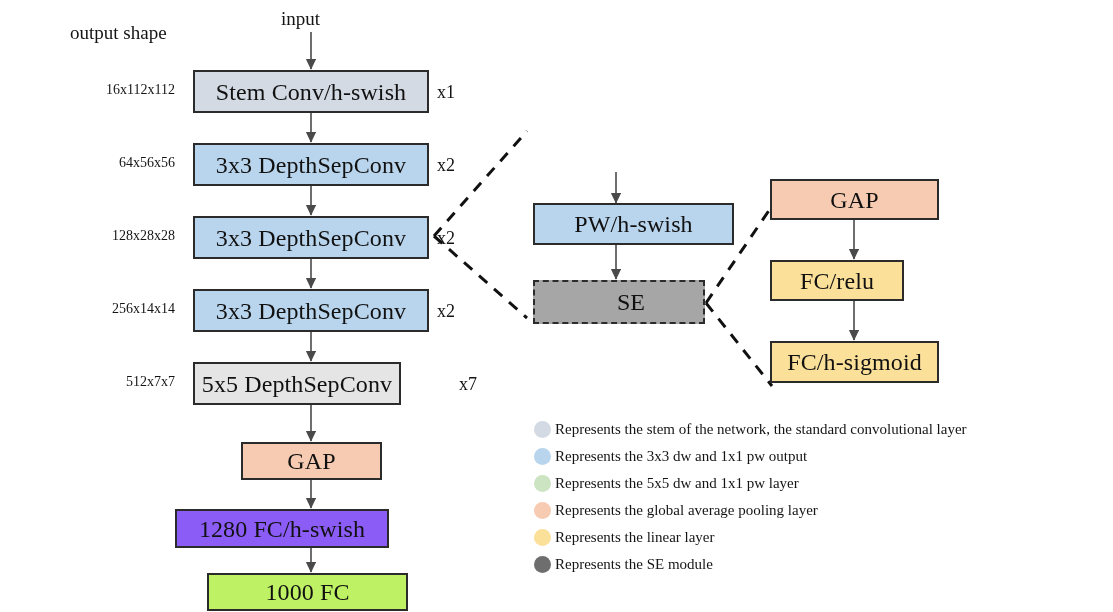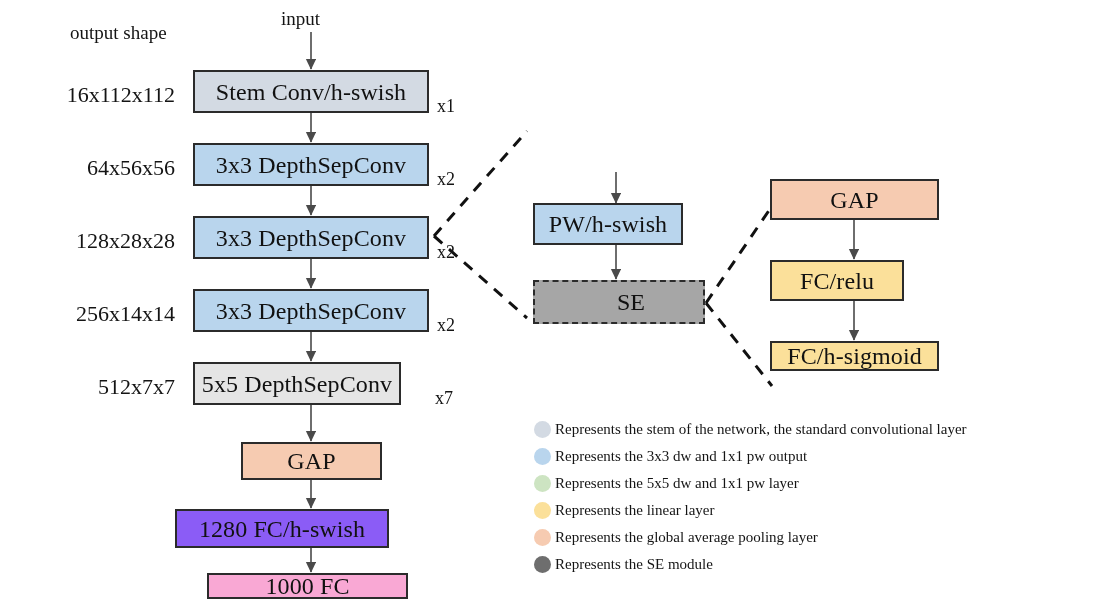--- a/index.html
+++ b/index.html
@@ -7,22 +7,22 @@
        font-family:"Liberation Serif","DejaVu Serif",serif;color:#141414;}
   #root{position:absolute;inset:0;border-radius:9px;}
   svg.layer{position:absolute;left:0;top:0;width:1113px;height:612px;pointer-events:none;}
 
   .node{position:absolute;box-sizing:border-box;border:2px solid #2b2b2b;
         display:flex;align-items:center;justify-content:center;
         font-size:24px;line-height:1;letter-spacing:.1px;color:#111;}
   .node.dashed{border-style:dashed;border-width:2px;}
 
   .plain{position:absolute;font-size:19px;color:#141414;white-space:nowrap;}
-  .mult{position:absolute;font-size:18px;color:#141414;white-space:nowrap;margin-top:14px;}
-  .shape{position:absolute;font-size:22px;color:#141414;white-space:nowrap;
+  .mult{position:absolute;font-size:18px;color:#141414;white-space:nowrap;}
+  .shape{position:absolute;font-size:14px;color:#141414;white-space:nowrap;
          text-align:right;}
 
   .legend{position:absolute;left:534px;top:416px;width:575px;}
   .legend-row{display:flex;align-items:center;height:27px;}
   .swatch{width:17px;height:17px;border-radius:50%;flex:0 0 auto;}
   .legend-text{margin-left:4px;font-size:15px;color:#141414;white-space:nowrap;}
 </style>
 </head>
 <body>
 
@@ -77,55 +77,55 @@
   <div class="node" style="left:193px;top:143px;width:236px;height:43px;background:#b9d5ed;">3x3 DepthSepConv</div>
   <div class="mult" style="left:437px;top:155px;">x2</div>
 
   <div class="node" style="left:193px;top:216px;width:236px;height:43px;background:#b9d5ed;">3x3 DepthSepConv</div>
   <div class="mult" style="left:437px;top:228px;">x2</div>
 
   <div class="node" style="left:193px;top:289px;width:236px;height:43px;background:#b9d5ed;">3x3 DepthSepConv</div>
   <div class="mult" style="left:437px;top:301px;">x2</div>
 
   <div class="node" style="left:193px;top:362px;width:208px;height:43px;background:#e5e5e5;">5x5 DepthSepConv</div>
-  <div class="mult" style="left:435px;top:374px;text-align:right;">x7</div>
+  <div class="mult" style="left:459px;top:374px;text-align:right;">x7</div>
 
   <div class="node" style="left:241px;top:442px;width:141px;height:38px;background:#f6cbb1;">GAP</div>
 
   <div class="node" style="left:175px;top:509px;width:214px;height:39px;background:#8b5cf6;">1280 FC/h-swish</div>
 
-  <div class="node" style="left:207px;top:573px;width:201px;height:26px;background:#f9a8d4;">1000 FC</div>
+  <div class="node" style="left:207px;top:573px;width:201px;height:38px;background:#bef264;">1000 FC</div>
 
-  <div class="node" style="left:533px;top:203px;width:150px;height:42px;background:#b9d5ed;">PW/h-swish</div>
+  <div class="node" style="left:533px;top:203px;width:201px;height:42px;background:#b9d5ed;">PW/h-swish</div>
   <div class="node dashed" style="left:533px;top:280px;width:172px;height:44px;background:#a6a6a6;padding-left:24px;">SE</div>
 
   <div class="node" style="left:770px;top:179px;width:169px;height:41px;background:#f6cbb1;">GAP</div>
   <div class="node" style="left:770px;top:260px;width:134px;height:41px;background:#fbe09a;">FC/relu</div>
-  <div class="node" style="left:770px;top:341px;width:169px;height:30px;background:#fbe09a;">FC/h-sigmoid</div>
+  <div class="node" style="left:770px;top:341px;width:169px;height:42px;background:#fbe09a;">FC/h-sigmoid</div>
 
   <div class="legend">
     <div class="legend-row">
       <span class="swatch" style="background:#d3dae3;"></span>
       <span class="legend-text">Represents the stem of the network, the standard convolutional layer</span>
     </div>
     <div class="legend-row">
       <span class="swatch" style="background:#b9d5ed;"></span>
       <span class="legend-text">Represents the 3x3 dw and 1x1 pw output</span>
     </div>
     <div class="legend-row">
       <span class="swatch" style="background:#cde4c2;"></span>
       <span class="legend-text">Represents the 5x5 dw and 1x1 pw layer</span>
     </div>
     <div class="legend-row">
+      <span class="swatch" style="background:#f6cbb1;"></span>
+      <span class="legend-text">Represents the global average pooling layer</span>
+    </div>
+    <div class="legend-row">
       <span class="swatch" style="background:#fbe09a;"></span>
       <span class="legend-text">Represents the linear layer</span>
-    </div>
-    <div class="legend-row">
-      <span class="swatch" style="background:#f6cbb1;"></span>
-      <span class="legend-text">Represents the global average pooling layer</span>
     </div>
     <div class="legend-row">
       <span class="swatch" style="background:#6e6e6e;"></span>
       <span class="legend-text">Represents the SE module</span>
     </div>
   </div>
 
 </div>
 
 </body></html>

